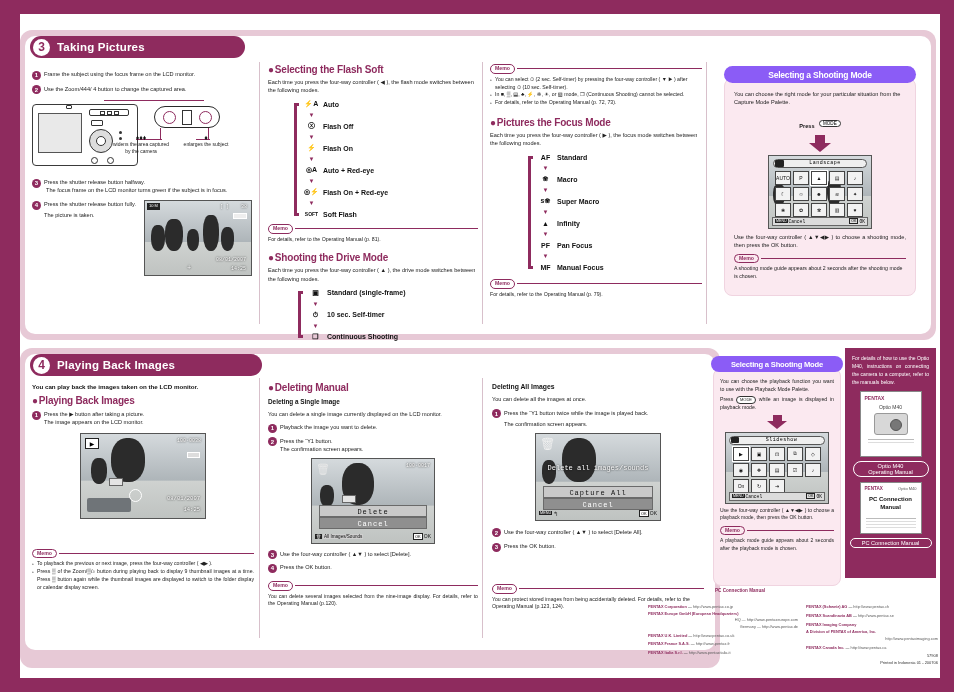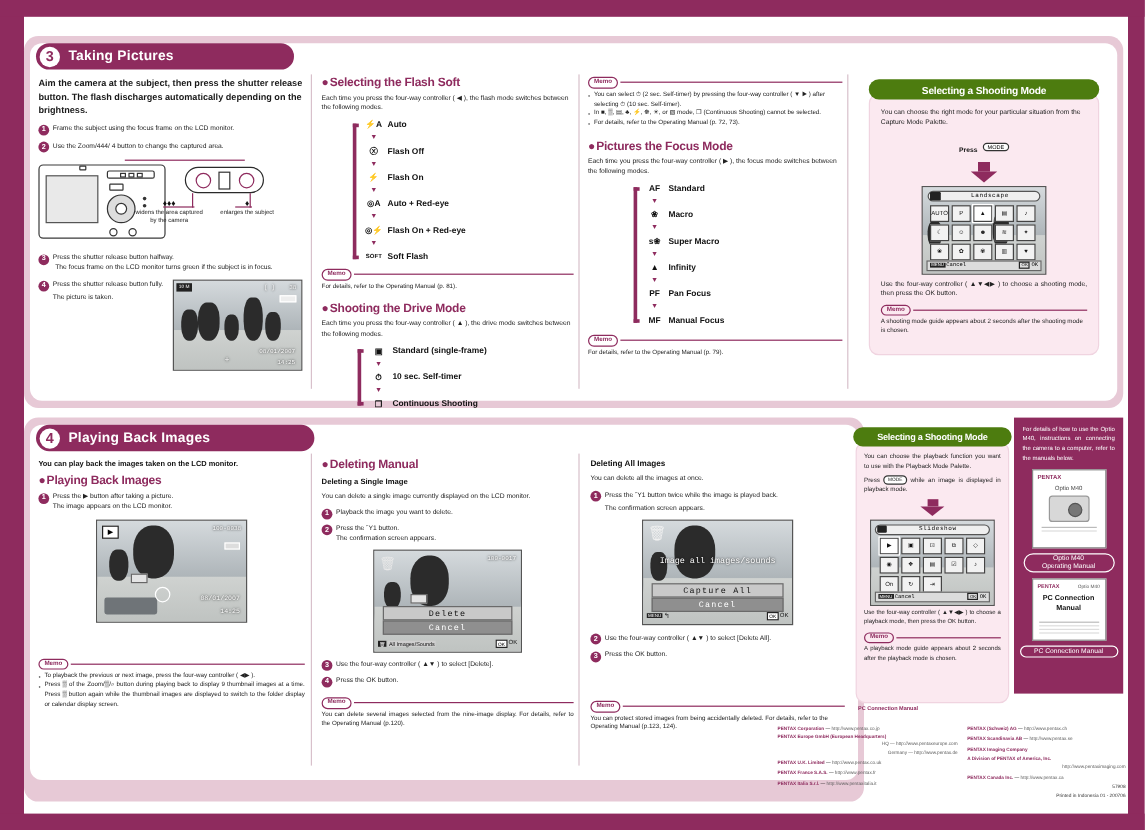--- a/index.html
+++ b/index.html
@@ -105,21 +105,21 @@
 
   
   .panel {
     position:absolute;
     background:#fbe9f0;
     border-radius:8px;
     border:1px solid #f0d4e0;
   }
   .panel-head {
     position:absolute;
-    background:#4d7c0f; color:#fff;
+    background:#8b5cf6; color:#fff;
     border-radius:9px;
     font-size:8.5px; font-weight:bold;
     display:flex;align-items:center;justify-content:center;
     letter-spacing:-.2px;
   }
 
   
   .lcd {
     position:relative;
     background: linear-gradient(175deg,#cfd6d8 0%, #b6bec2 30%, #8e9498 55%, #d8dcdb 62%, #c8cccb 100%);
@@ -185,21 +185,20 @@
 
   <div class="sec-band" style="left:20px; top:30px; width:916px; height:310px; background:#e7c9d6;"></div>
   <div class="section" style="left:25px; top:36px; width:906px; height:298px;"></div>
 
   <div class="sec-head" style="left:30px; top:36px; width:215px;">
     <div class="sec-num">3</div>
     <div class="sec-title">Taking Pictures</div>
   </div>
 
   <div style="position:absolute; left:32px; top:64px; width:222px;">
-    <div class="lead">Aim the camera at the subject, then press the shutter release button. The flash discharges automatically depending on the brightness.</div>
 
     <div style="margin-top:6px;">
       <div class="step">
         <div class="step-n">1</div>
         <div class="step-tx">Frame the subject using the focus frame on the LCD monitor.</div>
       </div>
       <div class="step" style="margin-top:5px;">
         <div class="step-n">2</div>
         <div class="step-tx">Use the Zoom/444/ 4 button to change the captured area.</div>
       </div>
@@ -640,21 +639,21 @@
         <div class="step-tx magenta" style="margin-top:3px;">The confirmation screen appears.</div>
       </div>
     </div>
 
     <div class="lcd" style="margin:5px auto 0; width:126px; height:88px;">
       <div class="sky"></div>
       <div class="tree" style="left:26px;top:4px;width:34px;height:44px;border-radius:45%;"></div>
       <div class="tree" style="left:6px;top:26px;width:14px;height:24px;"></div>
       <div style="position:absolute;left:4px;top:3px;font-size:12px;color:#f0f0f0;">🗑</div>
       <div style="position:absolute;left:0;right:0;top:30px;text-align:center;color:#fff;font-size:7px;
-                  font-family:'Liberation Mono',monospace;text-shadow:0 0 2px #000;">Image all images/sounds</div>
+                  font-family:'Liberation Mono',monospace;text-shadow:0 0 2px #000;">Delete all images/sounds</div>
       <div class="menu-bar" style="top:52px;height:12px;line-height:12px;font-size:7px;letter-spacing:1px;">
         <span>Capture All</span>
       </div>
       <div class="menu-bar sel" style="top:64px;height:12px;line-height:12px;font-size:7px;letter-spacing:1px;">
         <span>Cancel</span>
       </div>
       <div style="position:absolute;left:3px;right:3px;bottom:2px;height:9px;display:flex;align-items:center;justify-content:space-between;">
         <span style="display:flex;align-items:center;gap:1px;">
           <span style="background:#222;color:#fff;font-size:3.8px;padding:0 1px;">MENU</span>
           <span style="font-size:6px;color:#222;">↰</span>

